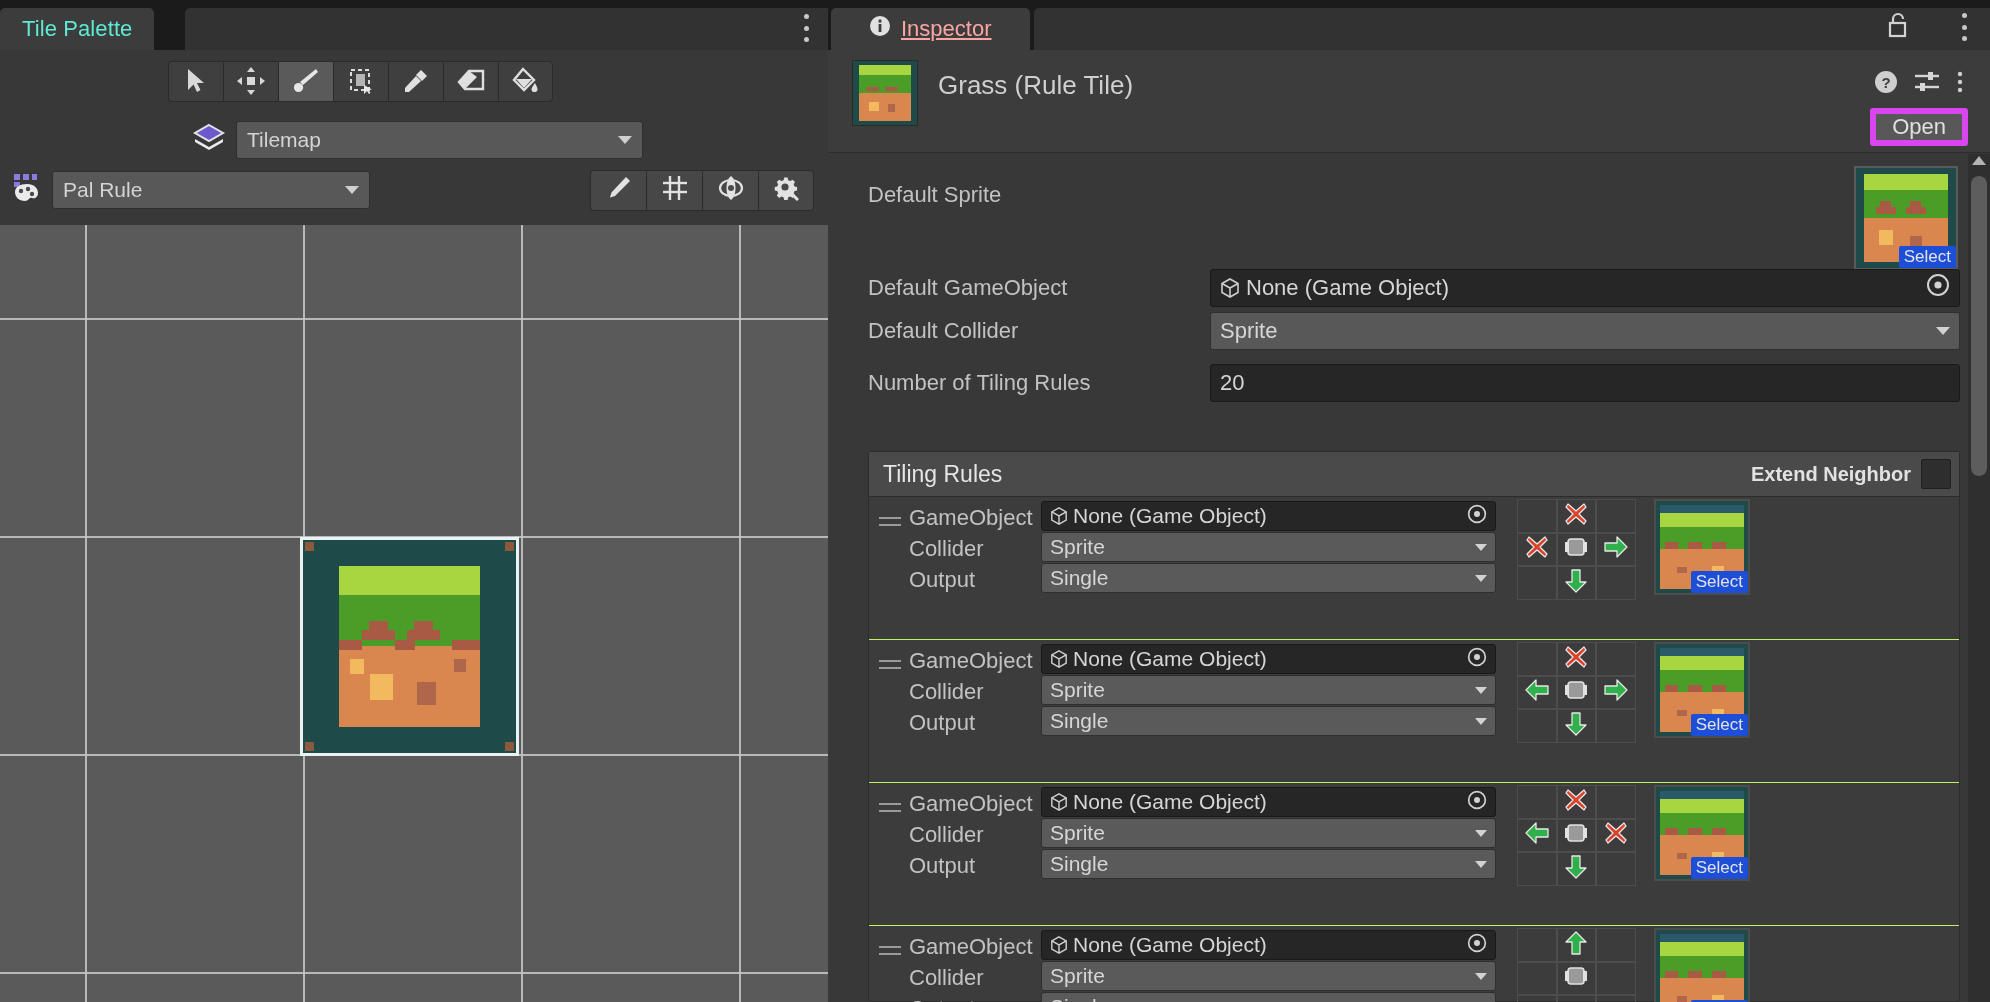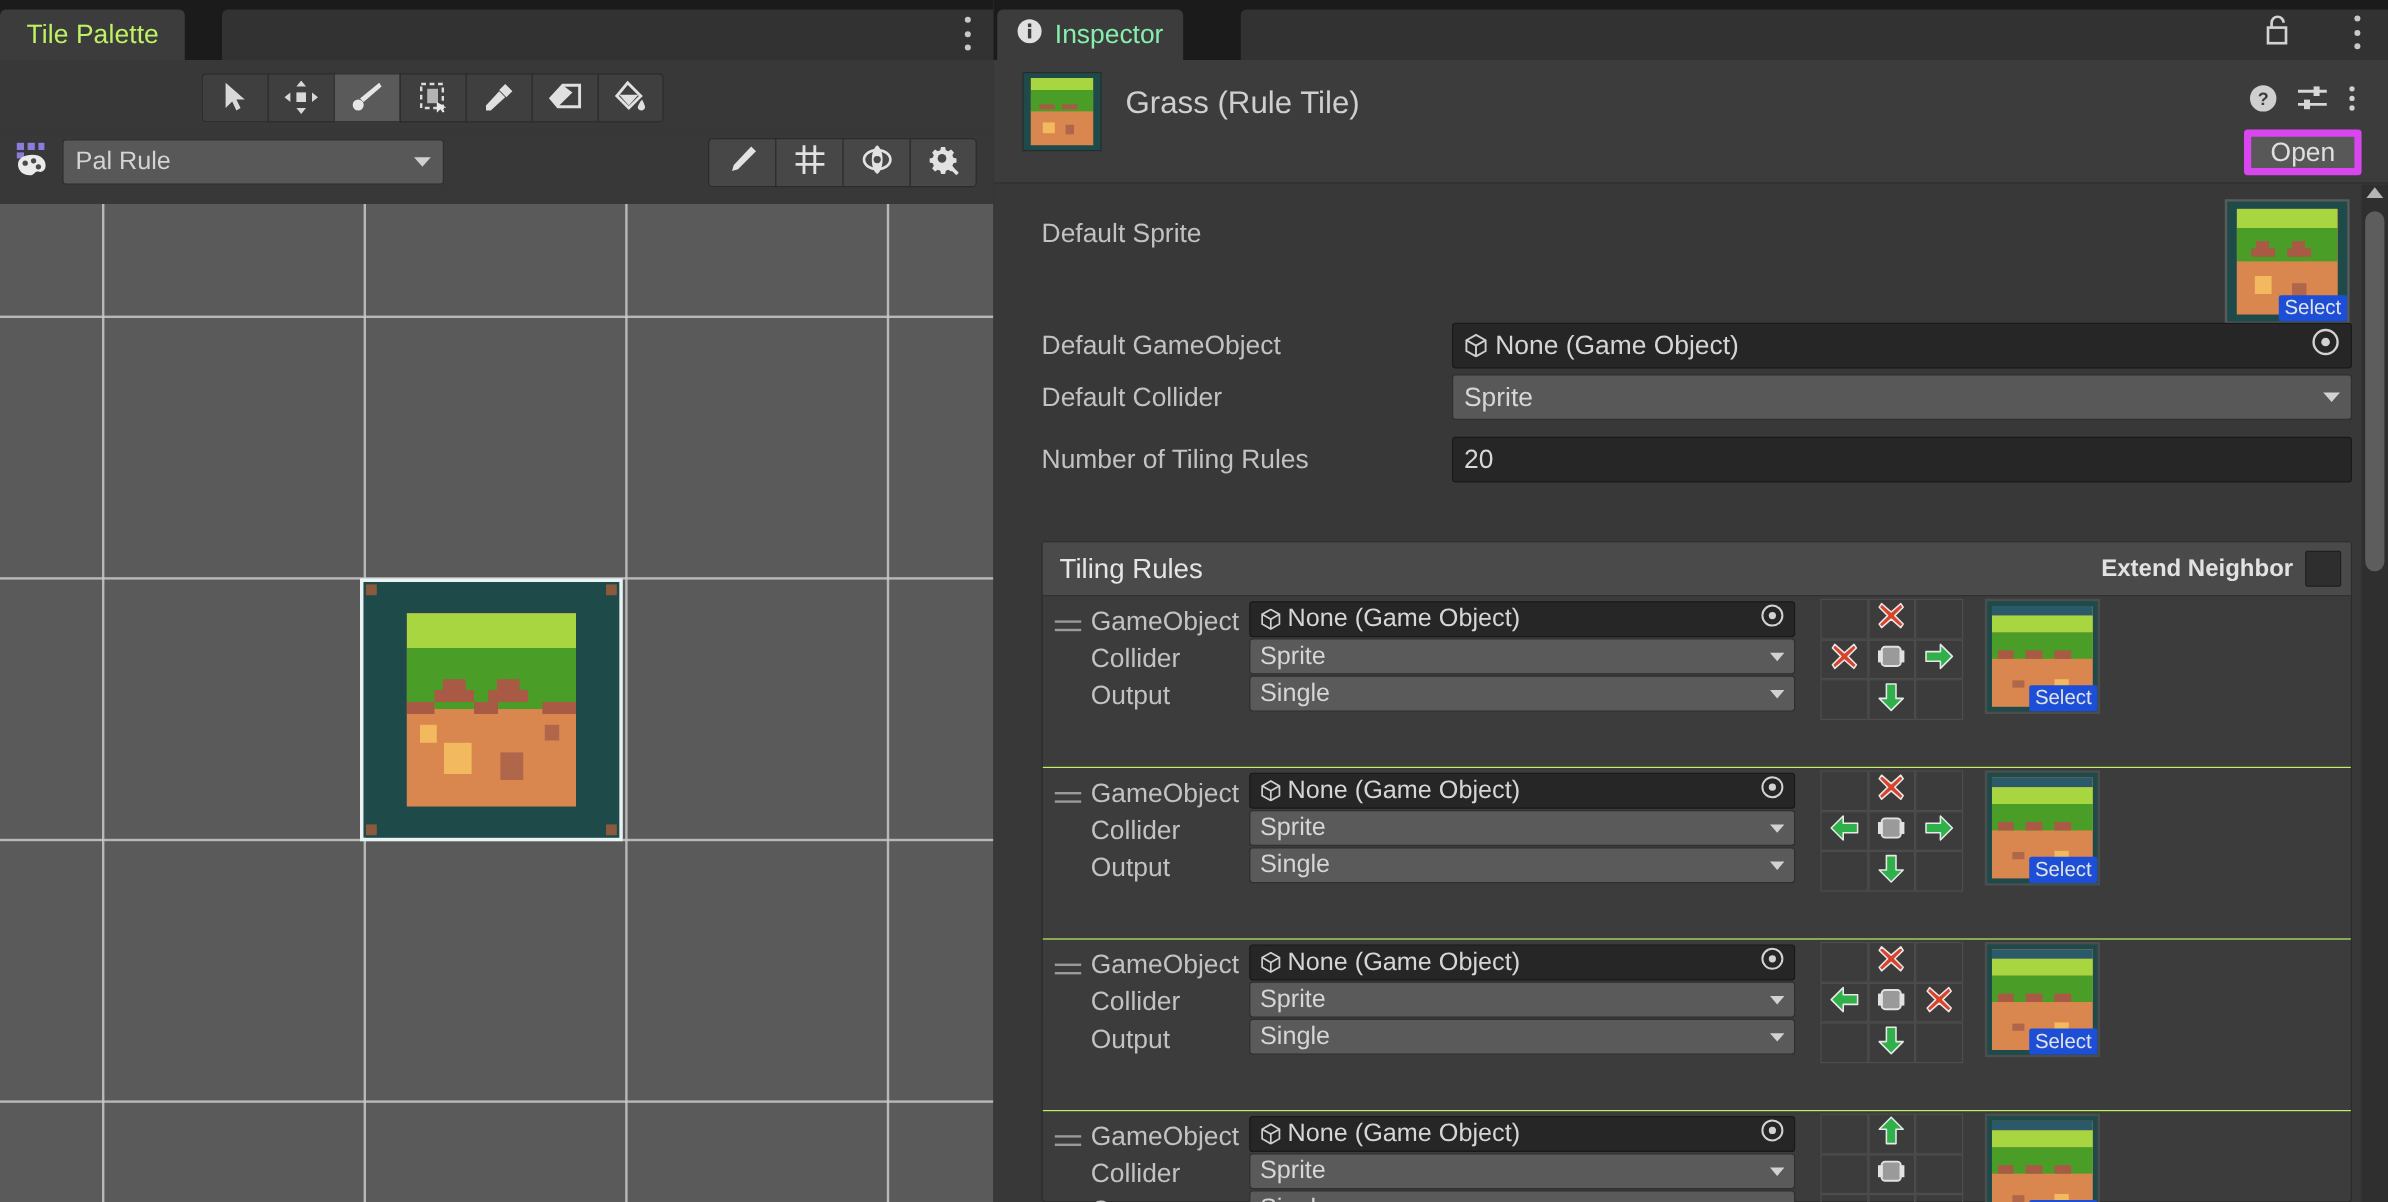--- a/index.html
+++ b/index.html
@@ -17,21 +17,21 @@
     position:absolute; left:0; top:0; width:828px; height:1002px;
     background:#383838; display:flex; flex-direction:column;
   }
   .tabstrip{
     position:relative; height:50px; background:#1b1b1b; flex:0 0 50px;
   }
   .tab{
     position:absolute; left:0; top:8px; height:42px; padding:0 22px;
     background:#3c3c3c; border-top-left-radius:5px; border-top-right-radius:5px;
     display:flex; align-items:center; gap:9px;
-    color:#bef264; font-size:22px; letter-spacing:.1px;
+    color:#5eead4; font-size:22px; letter-spacing:.1px;
   }
   .tab-rest{ position:absolute; left:185px; top:8px; right:0; height:42px; background:#323232; border-top-left-radius:5px;}
   .tab-kebab{
     position:absolute; right:18px; top:14px; width:8px; height:28px;
     display:flex; flex-direction:column; justify-content:space-between; align-items:center; z-index:4;
   }
   .tab-kebab i{ width:5px;height:5px;border-radius:50%;background:#c8c8c8; display:block;}
 
   .lp-toolbar-row{
     height:62px; display:flex; align-items:center; justify-content:flex-start;
@@ -99,23 +99,23 @@
   .gs-lt{ position:absolute; background:#f2b95e; }
   .gs-dk{ position:absolute; background:#b0664a; }
 
   
   .right-panel{
     position:absolute; left:828px; top:0; width:1162px; height:1002px;
     background:#383838; display:flex; flex-direction:column;
   }
   .insp-tabstrip{ position:relative; height:50px; background:#1b1b1b; flex:0 0 50px;}
   .insp-tab{
-    position:absolute; left:3px; top:8px; height:42px; padding:0 16px;
+    position:absolute; left:3px; top:8px; height:42px; padding:0 38px;
     background:#3c3c3c; border-top-left-radius:5px;border-top-right-radius:5px;
-    display:flex;align-items:center;gap:10px;color:#86efac;font-size:22px;
+    display:flex;align-items:center;gap:10px;color:#fca5a5;font-size:22px;text-decoration:underline;
   }
   .insp-tab-rest{position:absolute;left:206px;top:8px;right:0;height:42px;background:#323232;border-top-left-radius:5px;}
   .insp-lock{position:absolute;right:80px;top:12px;z-index:5;}
   .insp-kebab{position:absolute;right:22px;top:13px;width:8px;height:28px;display:flex;flex-direction:column;justify-content:space-between;align-items:center;z-index:5;}
   .insp-kebab i{width:5px;height:5px;border-radius:50%;background:#c8c8c8;display:block;}
 
   .insp-body{ position:relative; flex:1 1 auto; background:#383838; overflow:hidden;}
 
   .asset-header{ position:relative; height:103px; background:#3c3c3c; border-bottom:1px solid #2d2d2d;}
   .asset-icon{ position:absolute; left:24px; top:10px; width:66px; height:66px; background:#1f4a4a; border:1px solid #2a2a2a; overflow:hidden;}
@@ -283,20 +283,32 @@
               <path d="M11 2 L22 13 L12 23 L2 13 Z" fill="none" stroke="#e0e0e0" stroke-width="2.4"></path>
               <path d="M4 12 L20 12 L12 21 Z" fill="#e0e0e0"></path>
               <path d="M25 17 C25 17 21.5 21.5 21.5 23.4 C21.5 25 22.9 26 24.5 26 C26 26 27.5 25 27.5 23.4 C27.5 21.5 25 17 25 17 Z" fill="#e0e0e0" transform="translate(-2,-1)"></path>
             </svg>
           </span>
         </div>
 
       </div>
     </div>
 
+    <div class="lp-layer-row">
+      <span>
+        <svg width="34" height="32" viewBox="0 0 34 32">
+          <path d="M17 3 L31 11 L17 19 L3 11 Z" fill="#6a5acd" stroke="#e4e4e4" stroke-width="2"></path>
+          <path d="M3 17 L17 25 L31 17 L31 20 L17 28 L3 20 Z" fill="#eaeaea"></path>
+        </svg>
+      </span>
+      <div class="dd" id="layer-dd">
+        <span>Tilemap</span>
+        <span class="caret"></span>
+      </div>
+    </div>
 
     <div class="lp-palette-row">
       <span>
         <svg width="32" height="32" viewBox="0 0 32 32">
           <rect x="6" y="2" width="6" height="6" fill="#8a7cdd"></rect>
           <rect x="15" y="2" width="6" height="6" fill="#8a7cdd"></rect>
           <rect x="24" y="2" width="5" height="6" fill="#8a7cdd"></rect>
           <rect x="6" y="10" width="6" height="5" fill="#8a7cdd"></rect>
           <path d="M19 12 C26 12 30 16 30 21 C30 25 27 27 24 26 C21 25 21 29 17 29 C11 29 7 25 7 20 C7 15 12 12 19 12 Z" fill="#eaeaea"></path>
           <circle cx="13" cy="19" r="2.2" fill="#4a4a4a"></circle>

